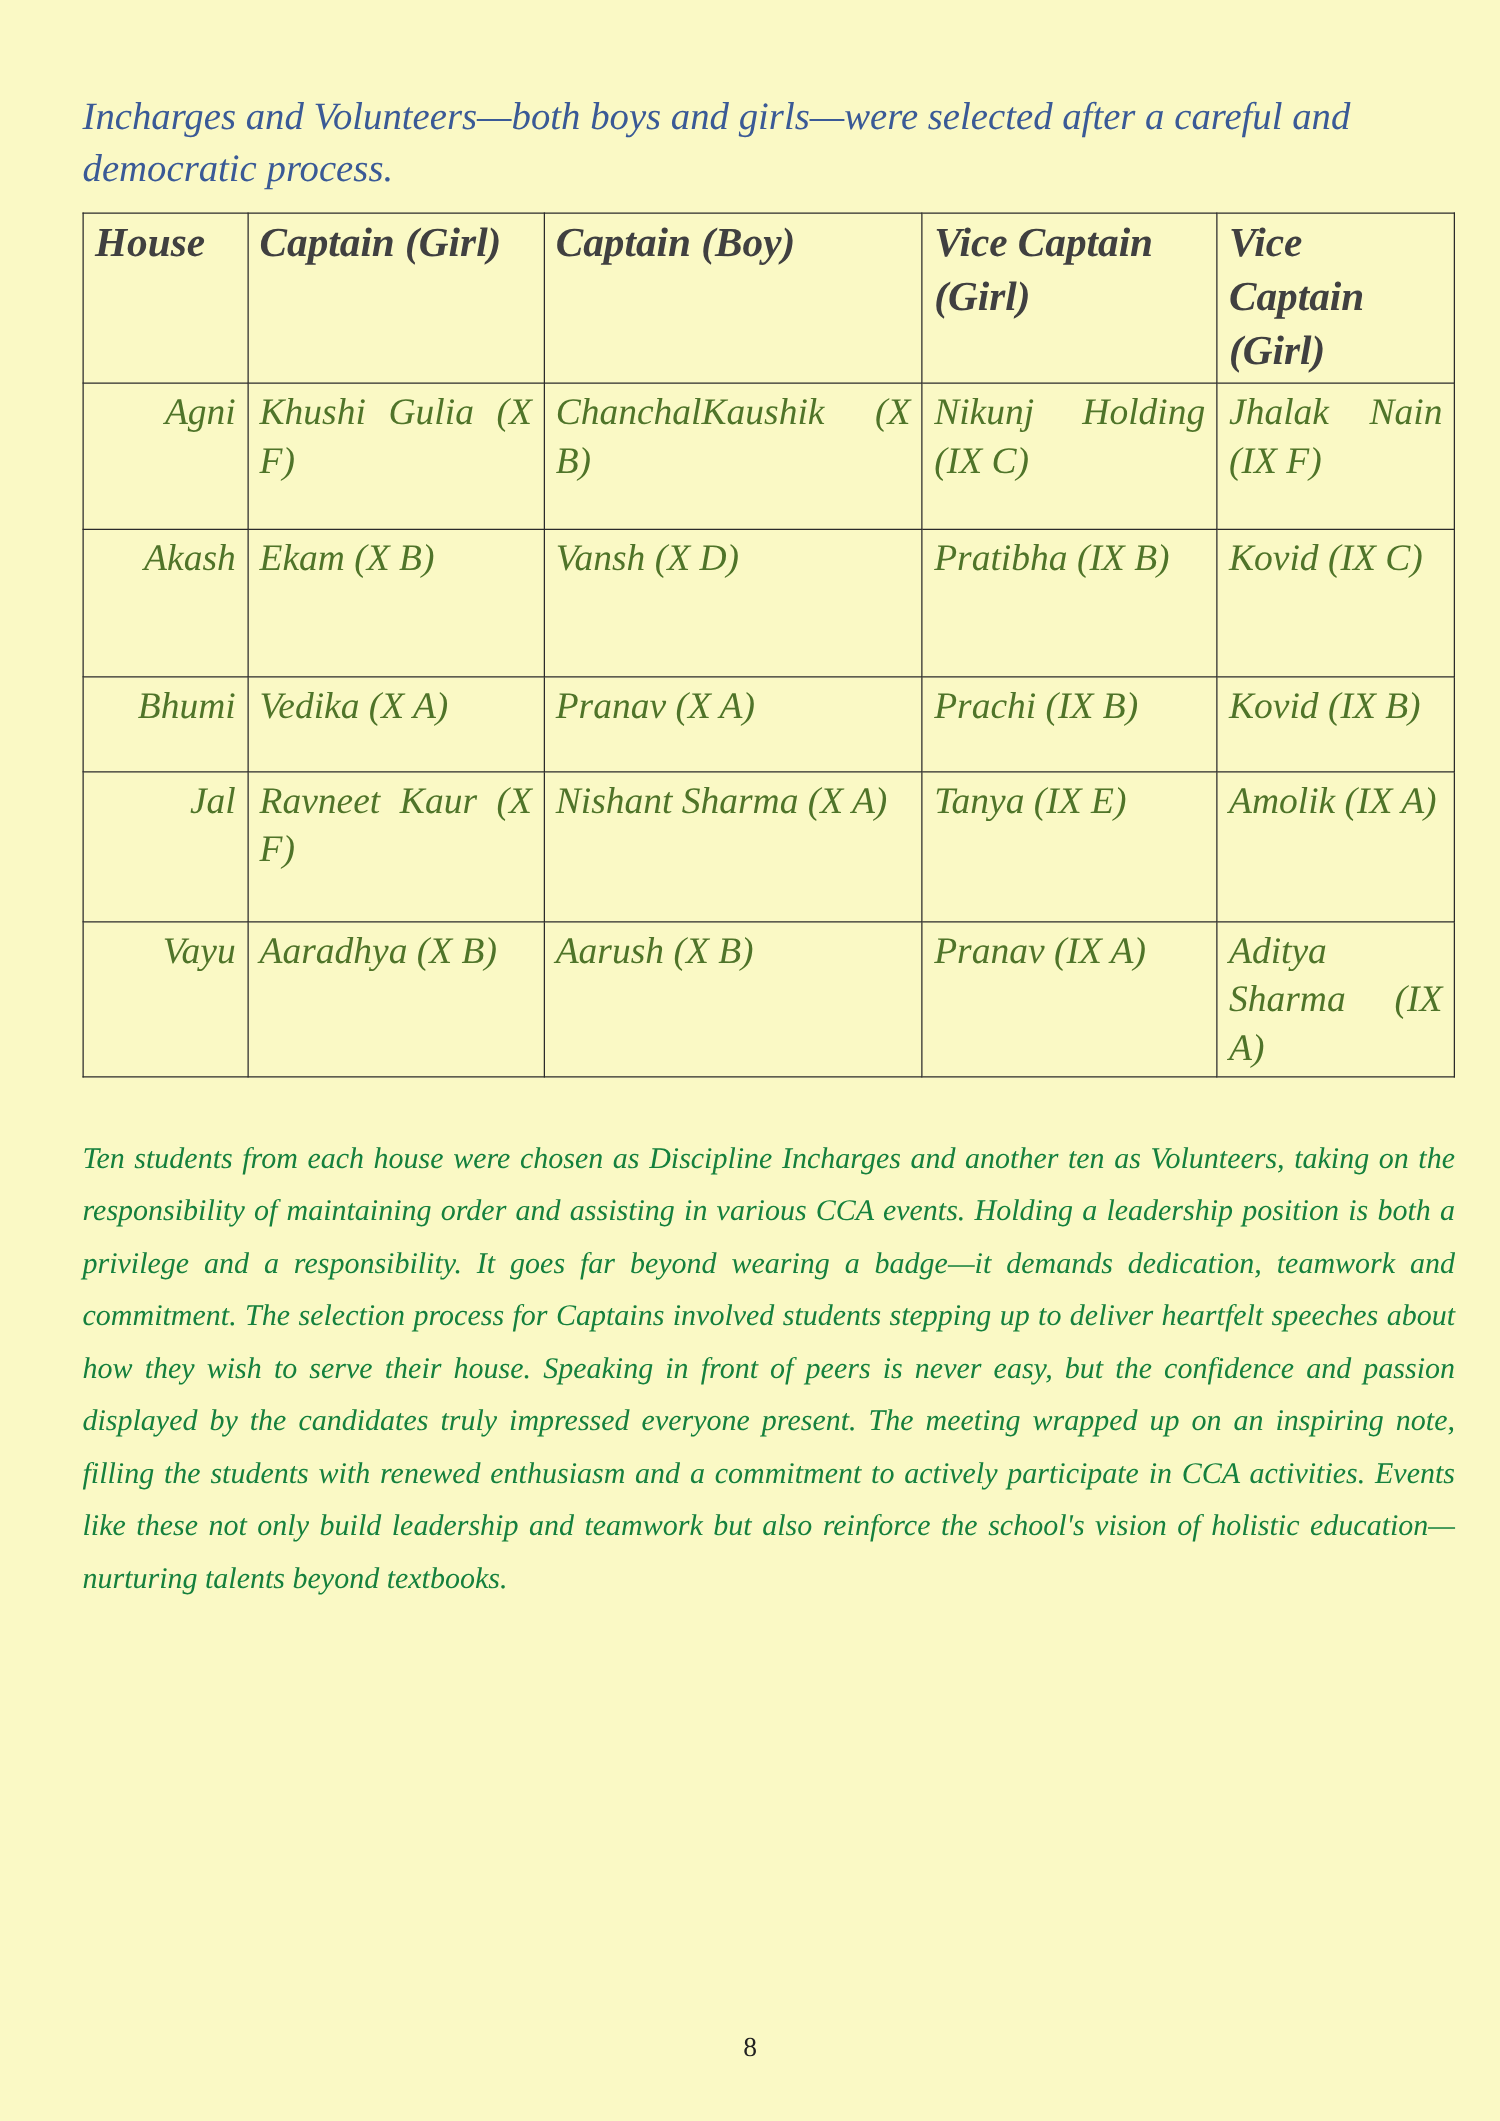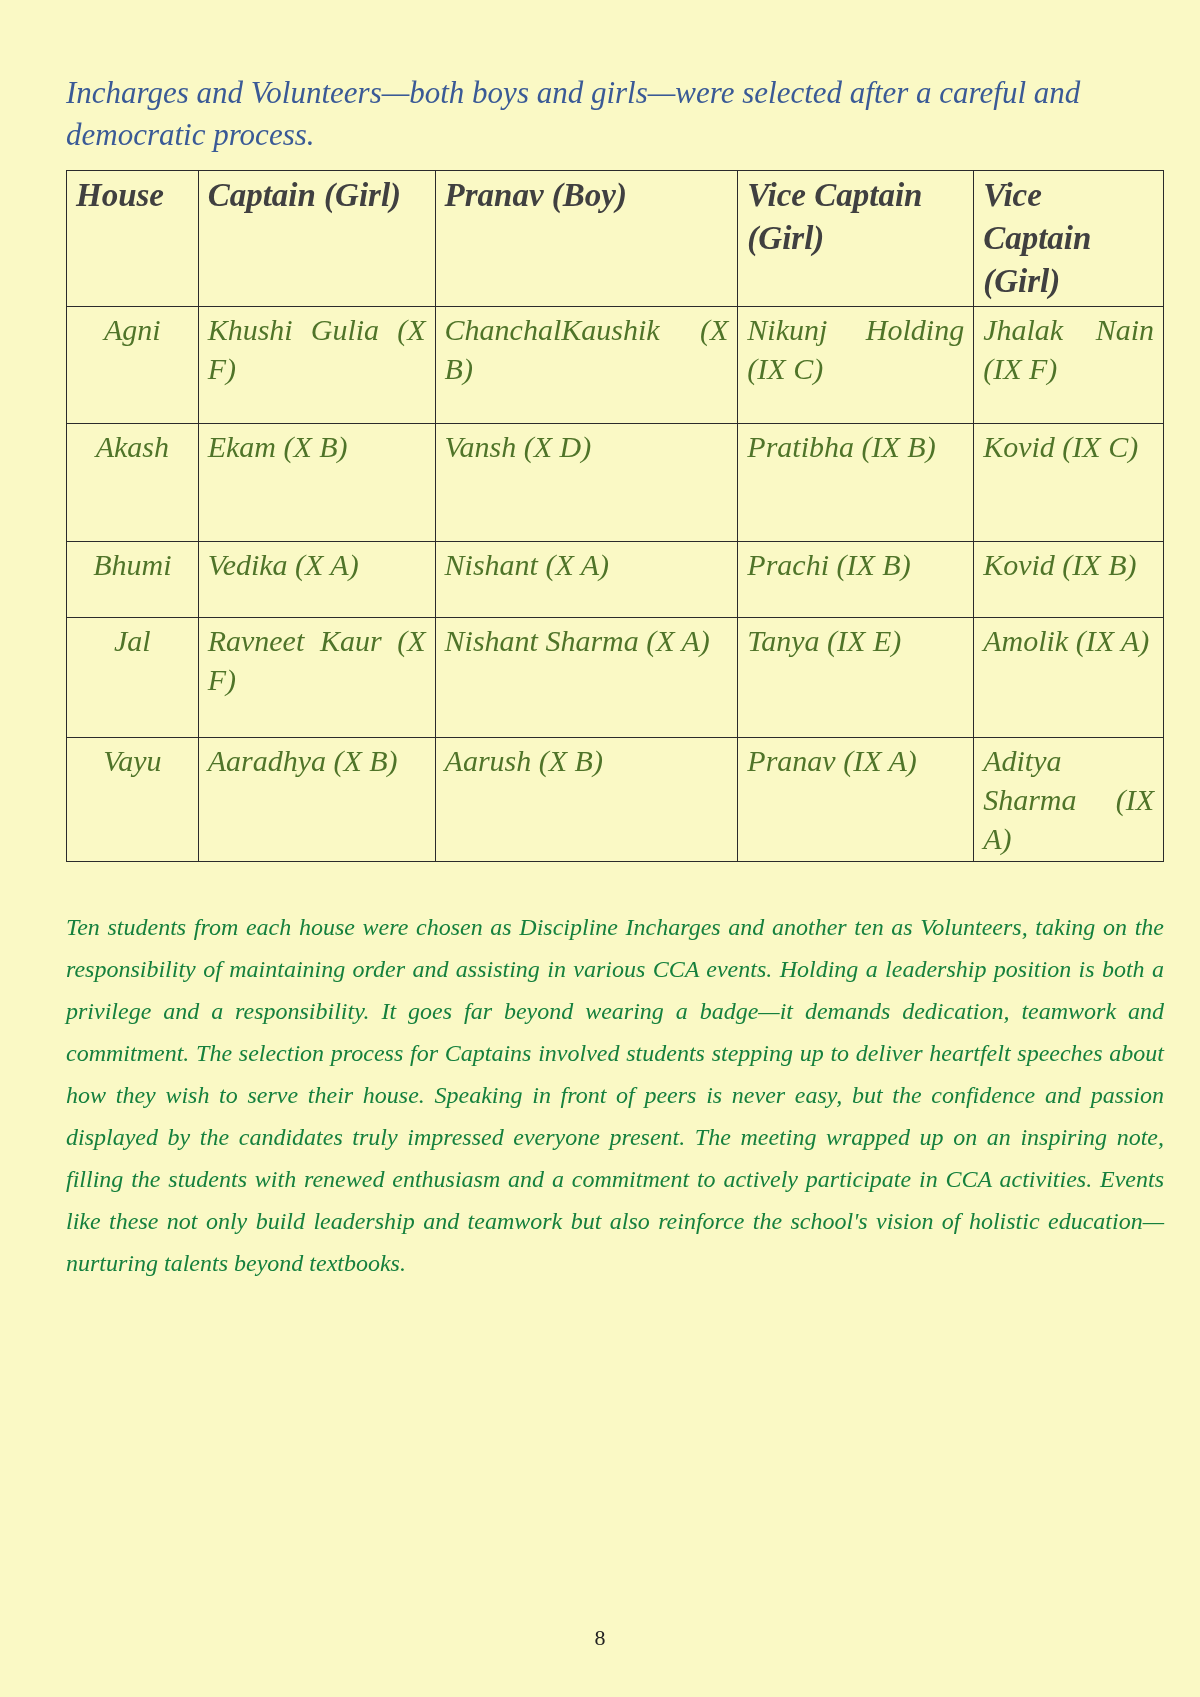--- a/index.html
+++ b/index.html
@@ -43,21 +43,21 @@
     font-size: 33px;
     line-height: 43px;
     height: 127px;
   }
   table.captains td {
     color: #4f7429;
     font-size: 30px;
     line-height: 39px;
     text-align: justify;
   }
-  table.captains td.house-cell { text-align: center; }
+  table.captains td.house-cell { text-align: right; }
   tbody tr:nth-child(1) td { height: 110px; }
   tbody tr:nth-child(2) td { height: 111px; }
   tbody tr:nth-child(3) td { height: 69px; }
   tbody tr:nth-child(4) td { height: 113px; }
   tbody tr:nth-child(5) td { height: 106px; }
   .body-text {
     margin: 44px 0 0 0;
     color: #15803d;
     font-size: 24px;
     line-height: 42px;
@@ -86,21 +86,21 @@
       <col class="c-house">
         <col class="c-capgirl">
         <col class="c-capboy">
         <col class="c-vcg1">
         <col class="c-vcg2">
     </colgroup>
     <thead>
       <tr>
         <th>House</th>
         <th>Captain (Girl)</th>
-        <th>Pranav (Boy)</th>
+        <th>Captain (Boy)</th>
         <th>Vice Captain (Girl)</th>
         <th>Vice Captain (Girl)</th>
       </tr>
     </thead>
     <tbody>
       <tr>
         <td class="house-cell">Agni</td>
         <td>Khushi Gulia (X F)</td>
         <td>ChanchalKaushik (X B)</td>
         <td>Nikunj Holding (IX C)</td>
@@ -109,21 +109,21 @@
       <tr>
         <td class="house-cell">Akash</td>
         <td>Ekam (X B)</td>
         <td>Vansh (X D)</td>
         <td>Pratibha (IX B)</td>
         <td>Kovid (IX C)</td>
       </tr>
       <tr>
         <td class="house-cell">Bhumi</td>
         <td>Vedika (X A)</td>
-        <td>Nishant (X A)</td>
+        <td>Pranav (X A)</td>
         <td>Prachi (IX B)</td>
         <td>Kovid (IX B)</td>
       </tr>
       <tr>
         <td class="house-cell">Jal</td>
         <td>Ravneet Kaur (X F)</td>
         <td>Nishant Sharma (X A)</td>
         <td>Tanya (IX E)</td>
         <td>Amolik (IX A)</td>
       </tr>

